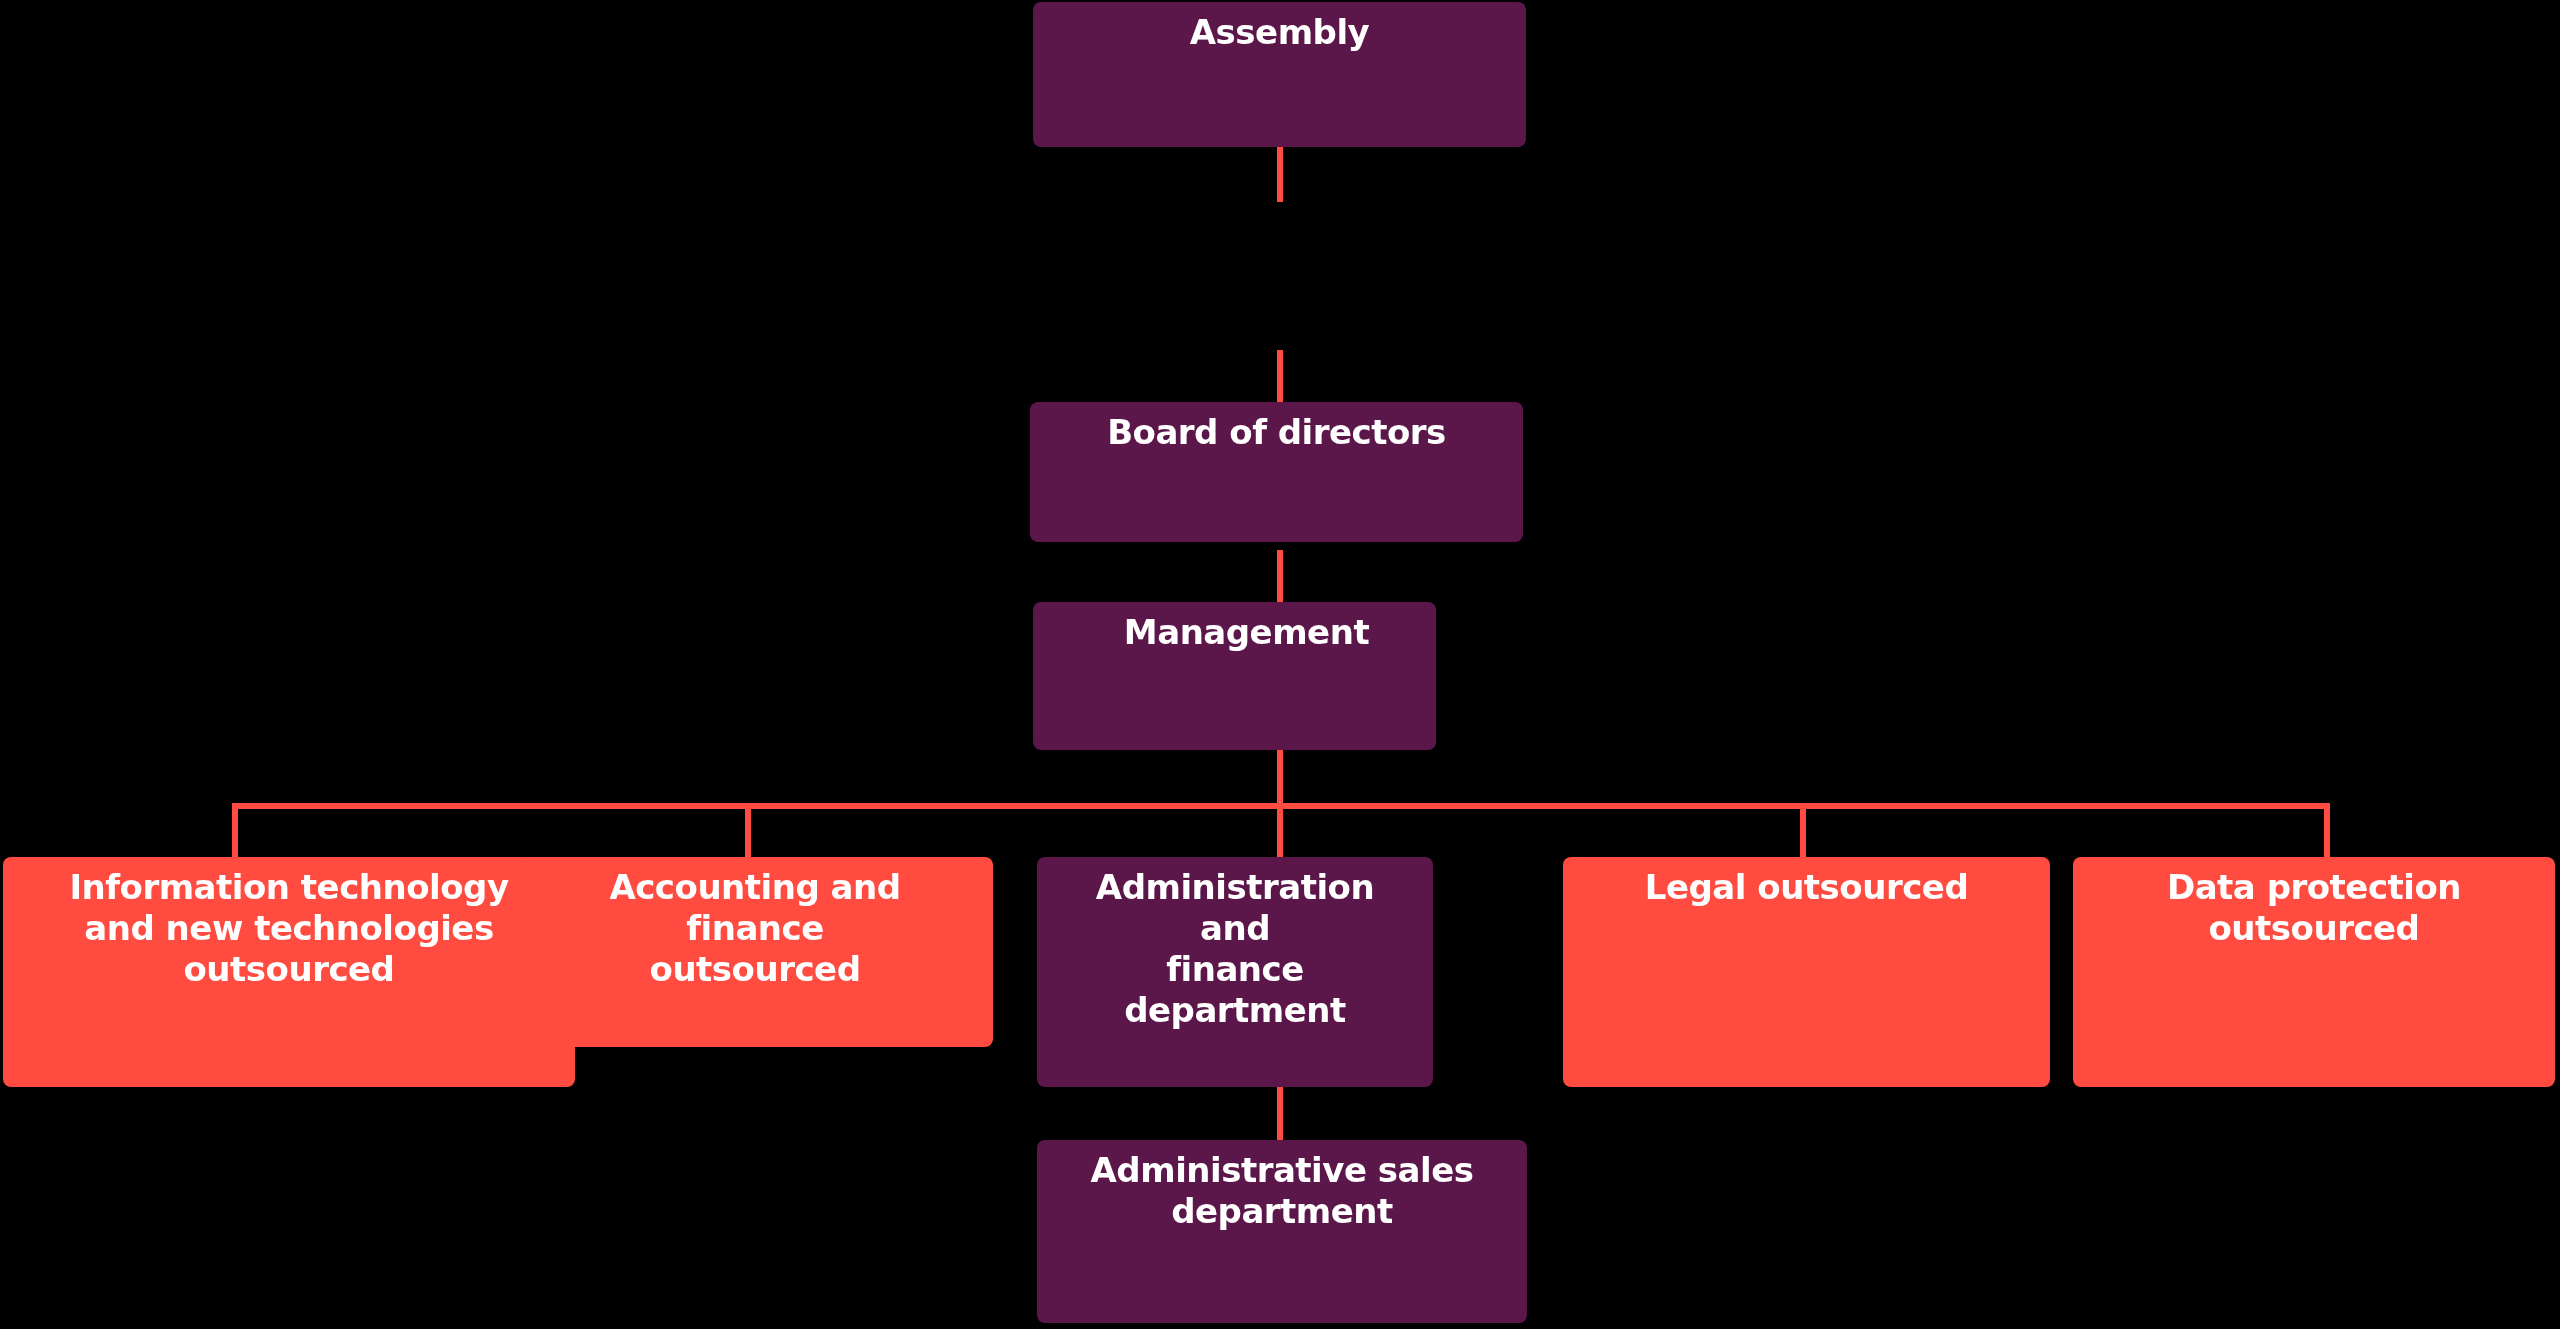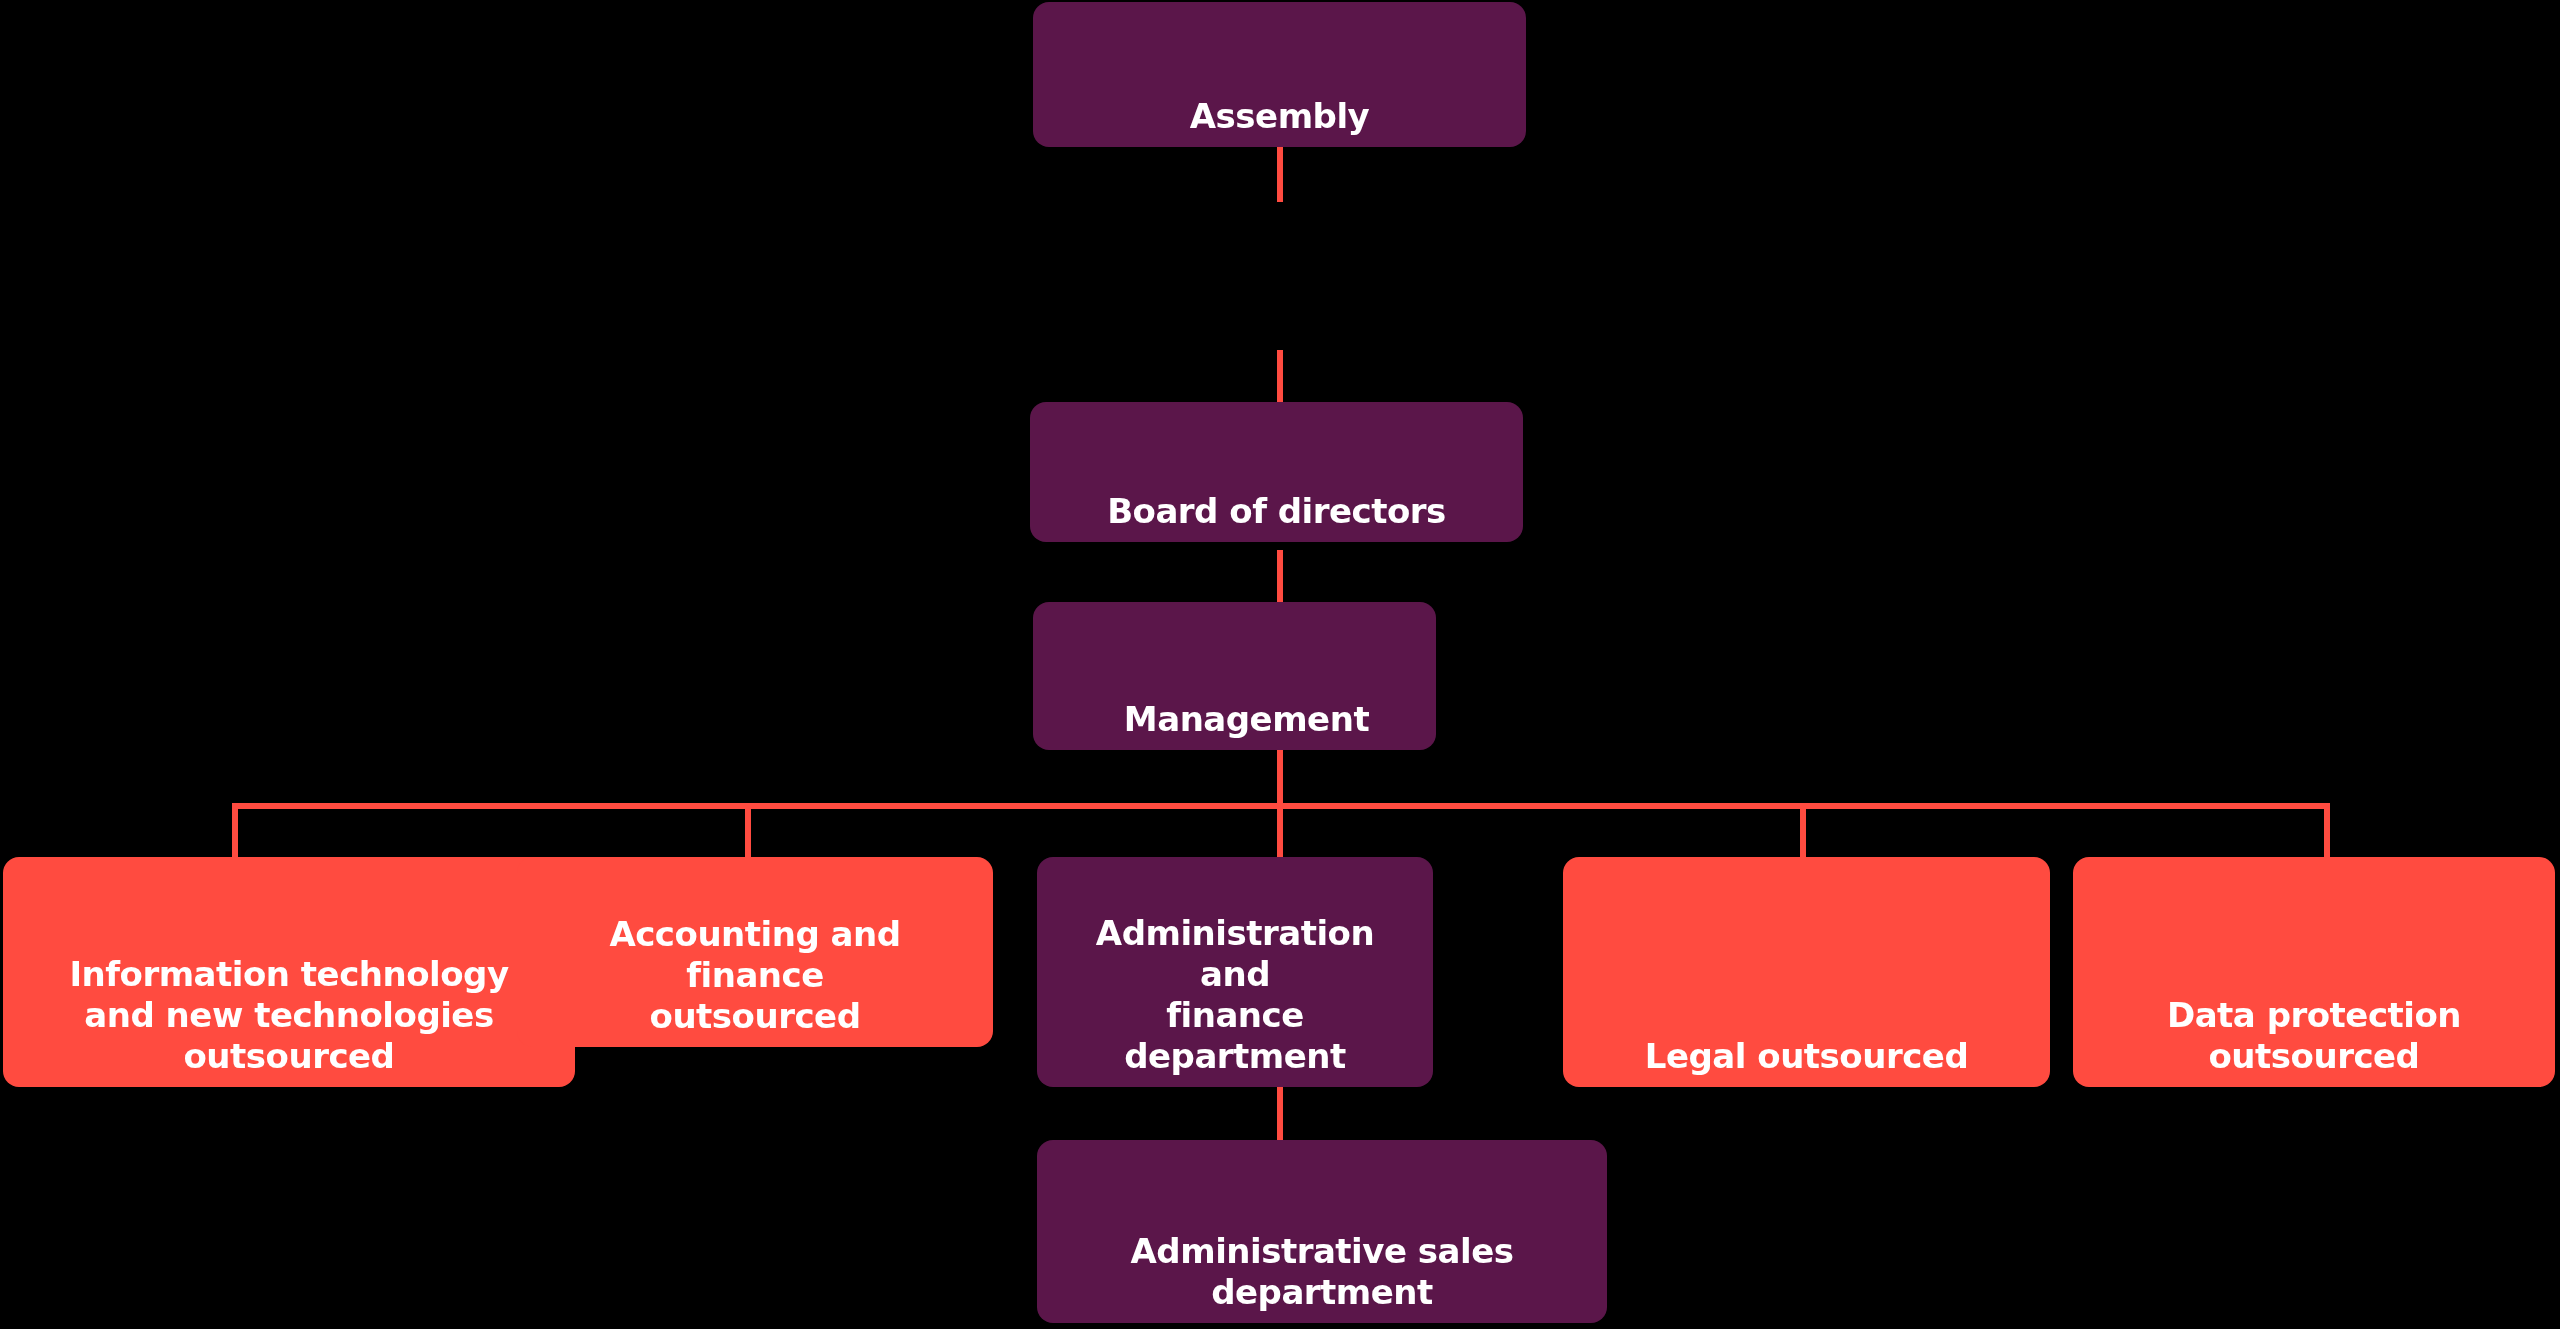--- a/index.html
+++ b/index.html
@@ -11,23 +11,23 @@
     position: relative;
     width: 2560px;
     height: 1329px;
     background: var(--bg, #000000);
     overflow: hidden;
     font-family: "DejaVu Sans", "Liberation Sans", sans-serif;
   }
   .node {
     position: absolute;
     display: flex;
-    align-items: flex-end;
+    align-items: flex-start;
     justify-content: center;
-    border-radius: 16px;
+    border-radius: 8px;
     color: var(--text, #ffffff);
     font-weight: bold;
     font-size: 34px;
     line-height: 41px;
     letter-spacing: -0.5px;
     text-align: center;
     white-space: pre-line;
     box-sizing: border-box;
     padding: 10px 20px;
   }
@@ -88,18 +88,18 @@
 
   <div class="node orange" style="left:1555px; top:857px; width:487px; height:230px;margin-left:8px;">
     <span>Legal outsourced</span>
   </div>
 
   <div class="node orange" style="left:2073px; top:857px; width:482px; height:230px;">
     <span>Data protection
 outsourced</span>
   </div>
 
-  <div class="node purple" style="left:1037px; top:1140px; width:570px; height:183px;">
+  <div class="node purple" style="left:1037px; top:1140px; width:490px; height:183px;">
     <span>Administrative sales
 department</span>
   </div>
 
 </div>
 
 </body></html>

